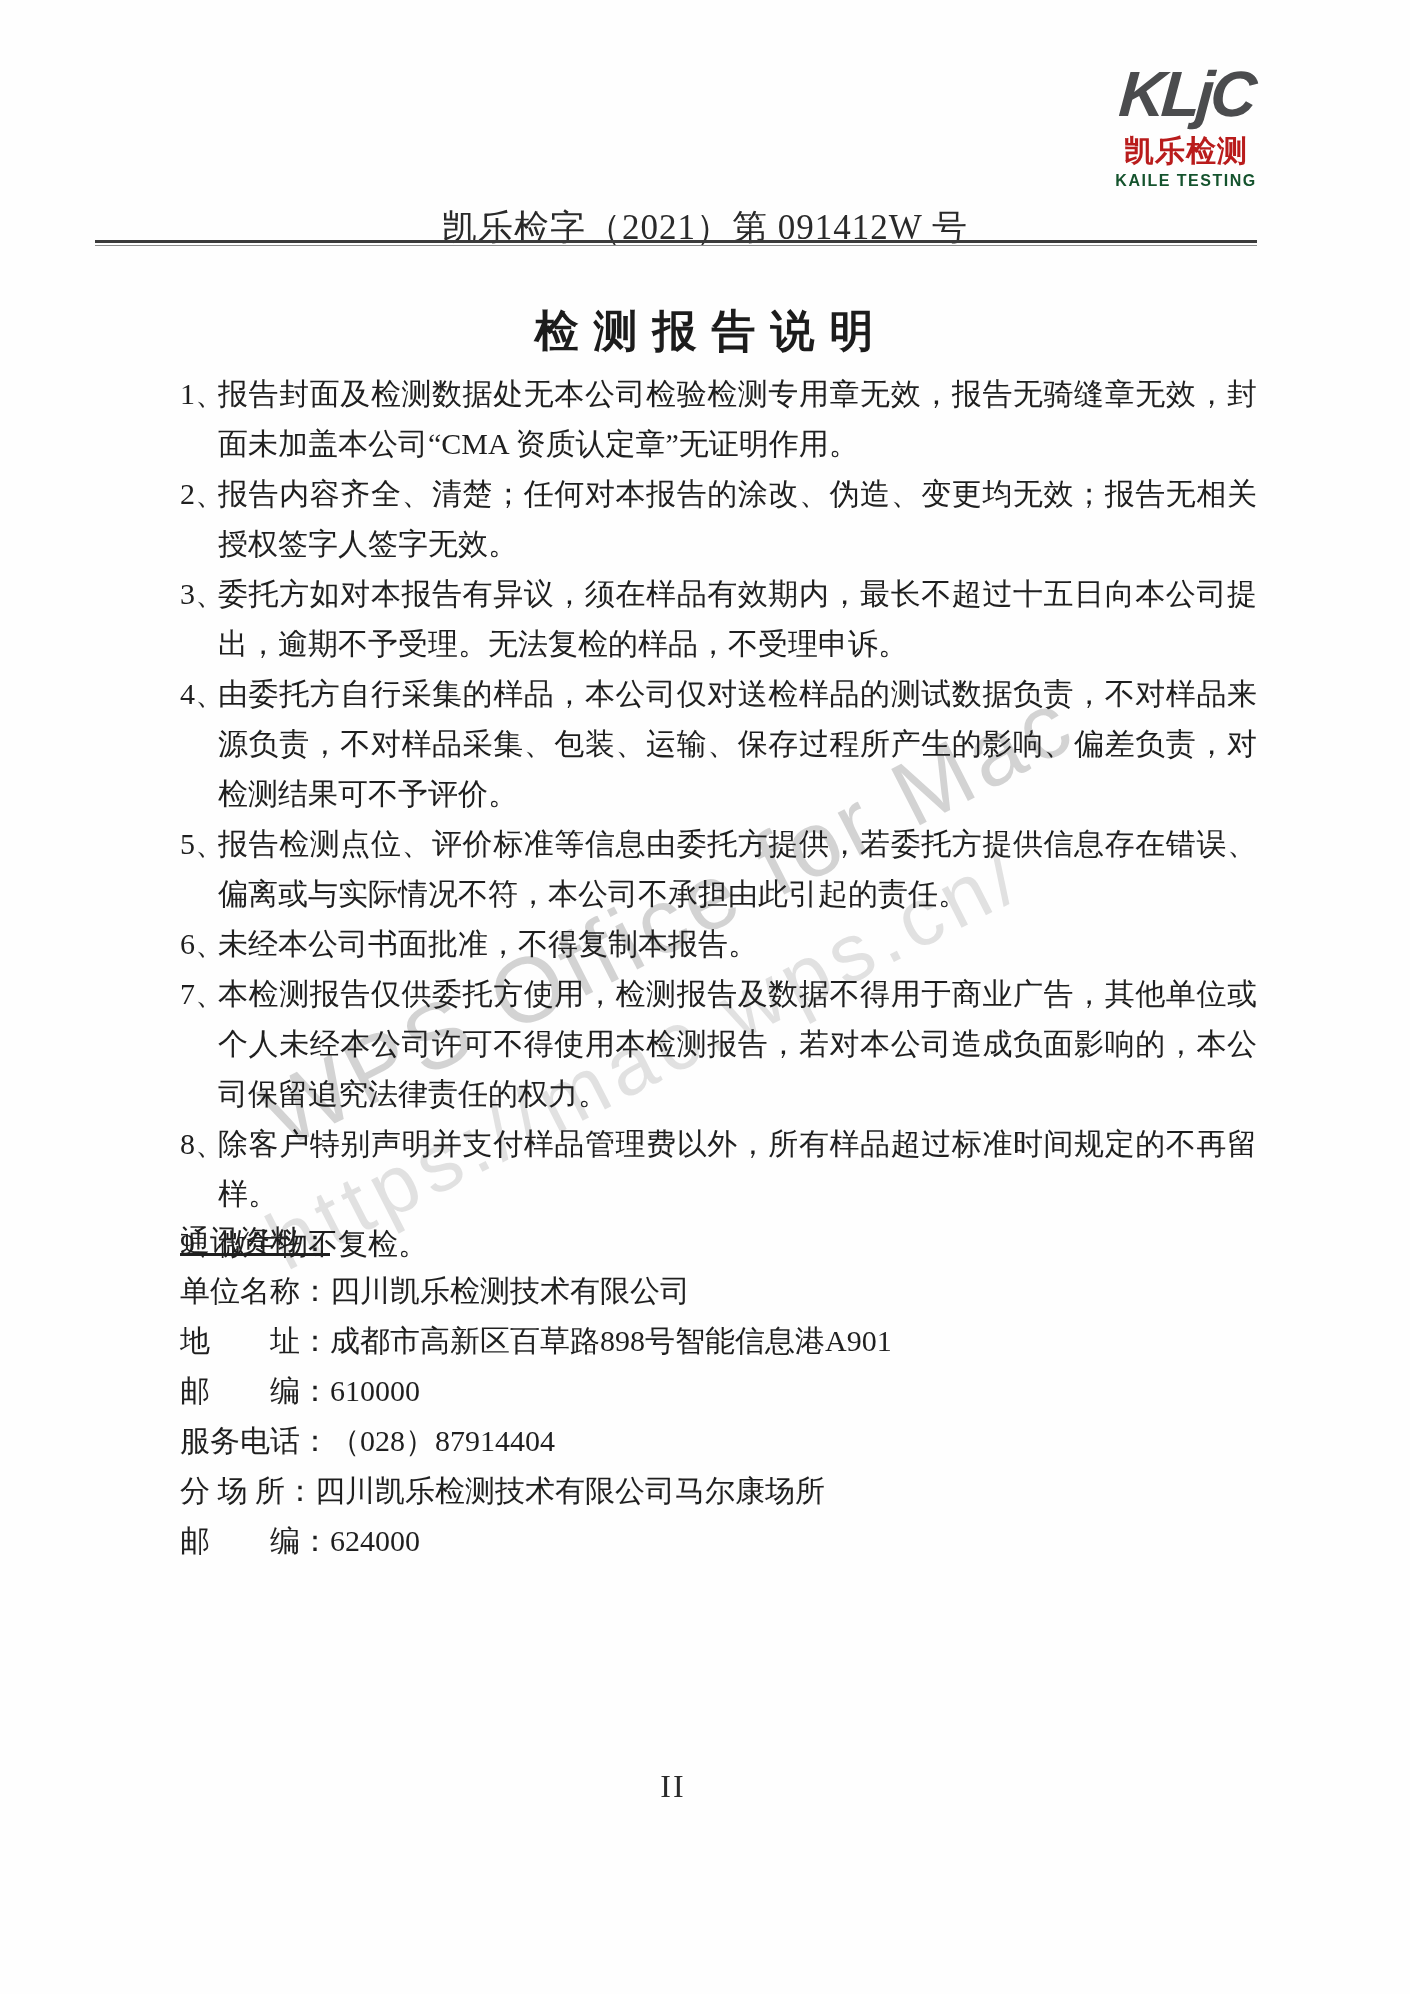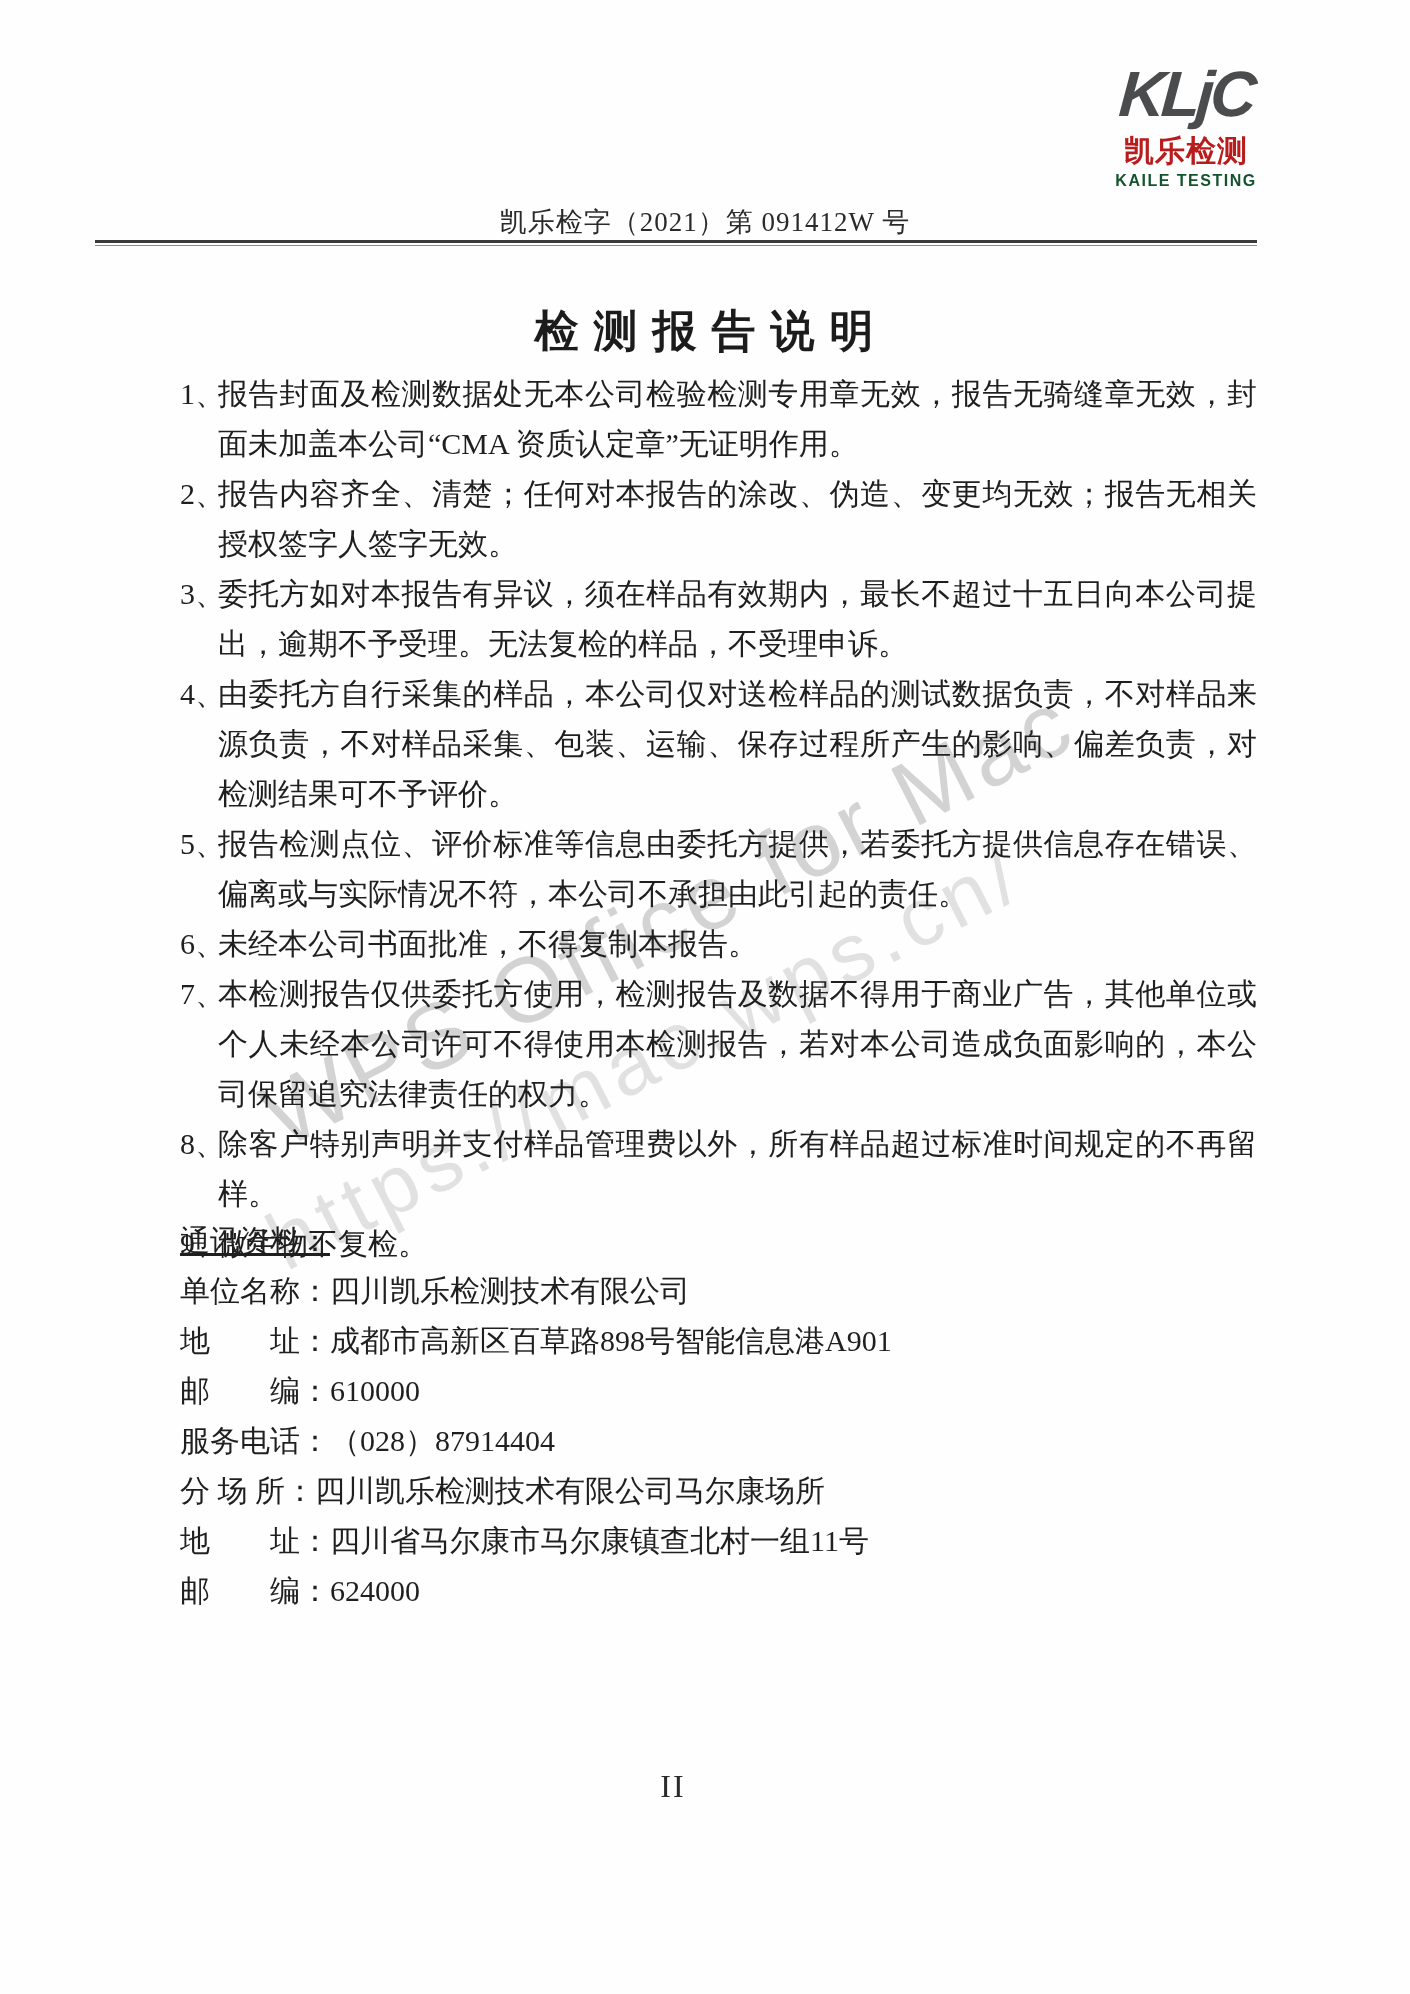--- a/index.html
+++ b/index.html
@@ -54,21 +54,21 @@
     color: #14532d;
   }
 
   
   .doc-number {
     position: absolute;
     top: 204px;
     left: 0;
     width: 100%;
     text-align: center;
-    font-size: 27px;
+    font-size: 35px;
     letter-spacing: 1px;
     color: #2a2a2a;
   }
   .header-rule {
     position: absolute;
     top: 240px;
     left: 95px;
     width: 1162px;
     height: 2px;
     border-top: 3px solid #3b3b3b;
@@ -243,22 +243,19 @@
     <div class="contact-row">
       <span class="contact-label">邮　　编：</span><span class="contact-value">610000</span>
     </div>
     <div class="contact-row">
       <span class="contact-label">服务电话：</span><span class="contact-value">（028）87914404</span>
     </div>
     <div class="contact-row">
       <span class="contact-label">分 场 所：</span><span class="contact-value">四川凯乐检测技术有限公司马尔康场所</span>
     </div>
     <div class="contact-row">
-      <span class="contact-label">地　　址：</span><span class="contact-value">四川省马尔康市马尔康镇查北村一组11号</span>
-    </div>
-    <div class="contact-row">
       <span class="contact-label">邮　　编：</span><span class="contact-value">624000</span>
     </div>
   </div>
 
   <div class="page-number">II</div>
 
 </div>
 
 </body></html>

